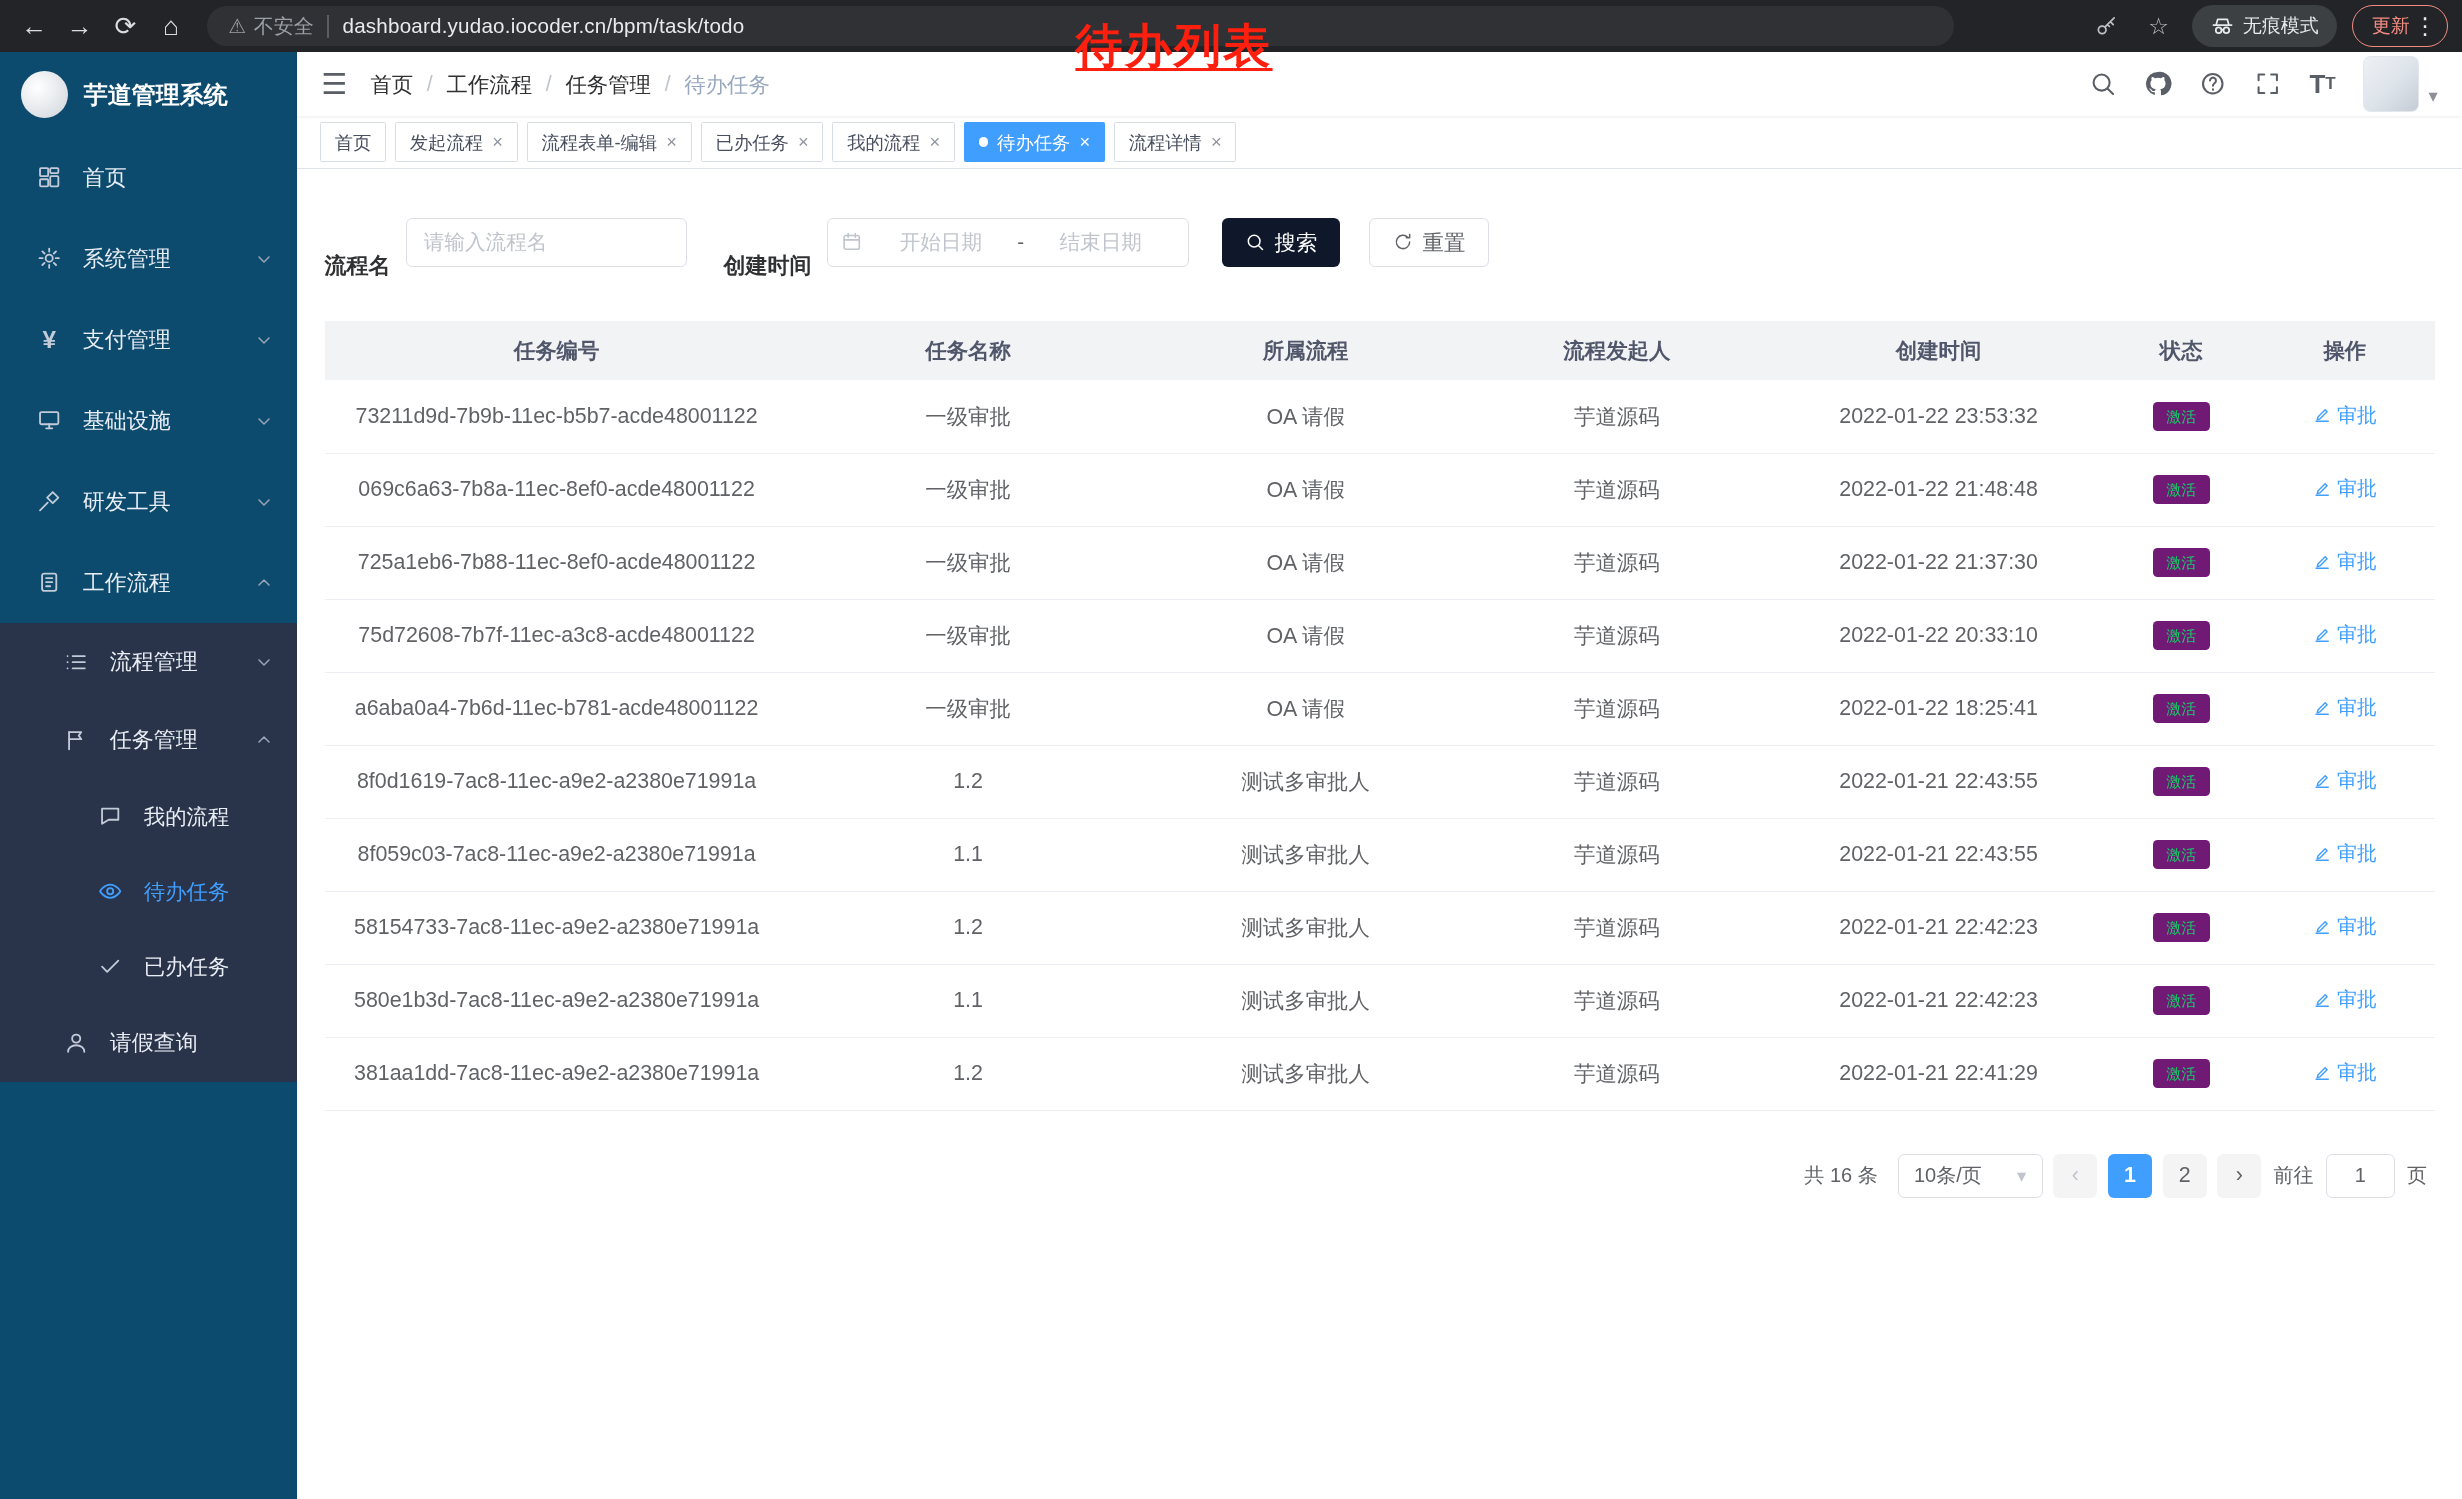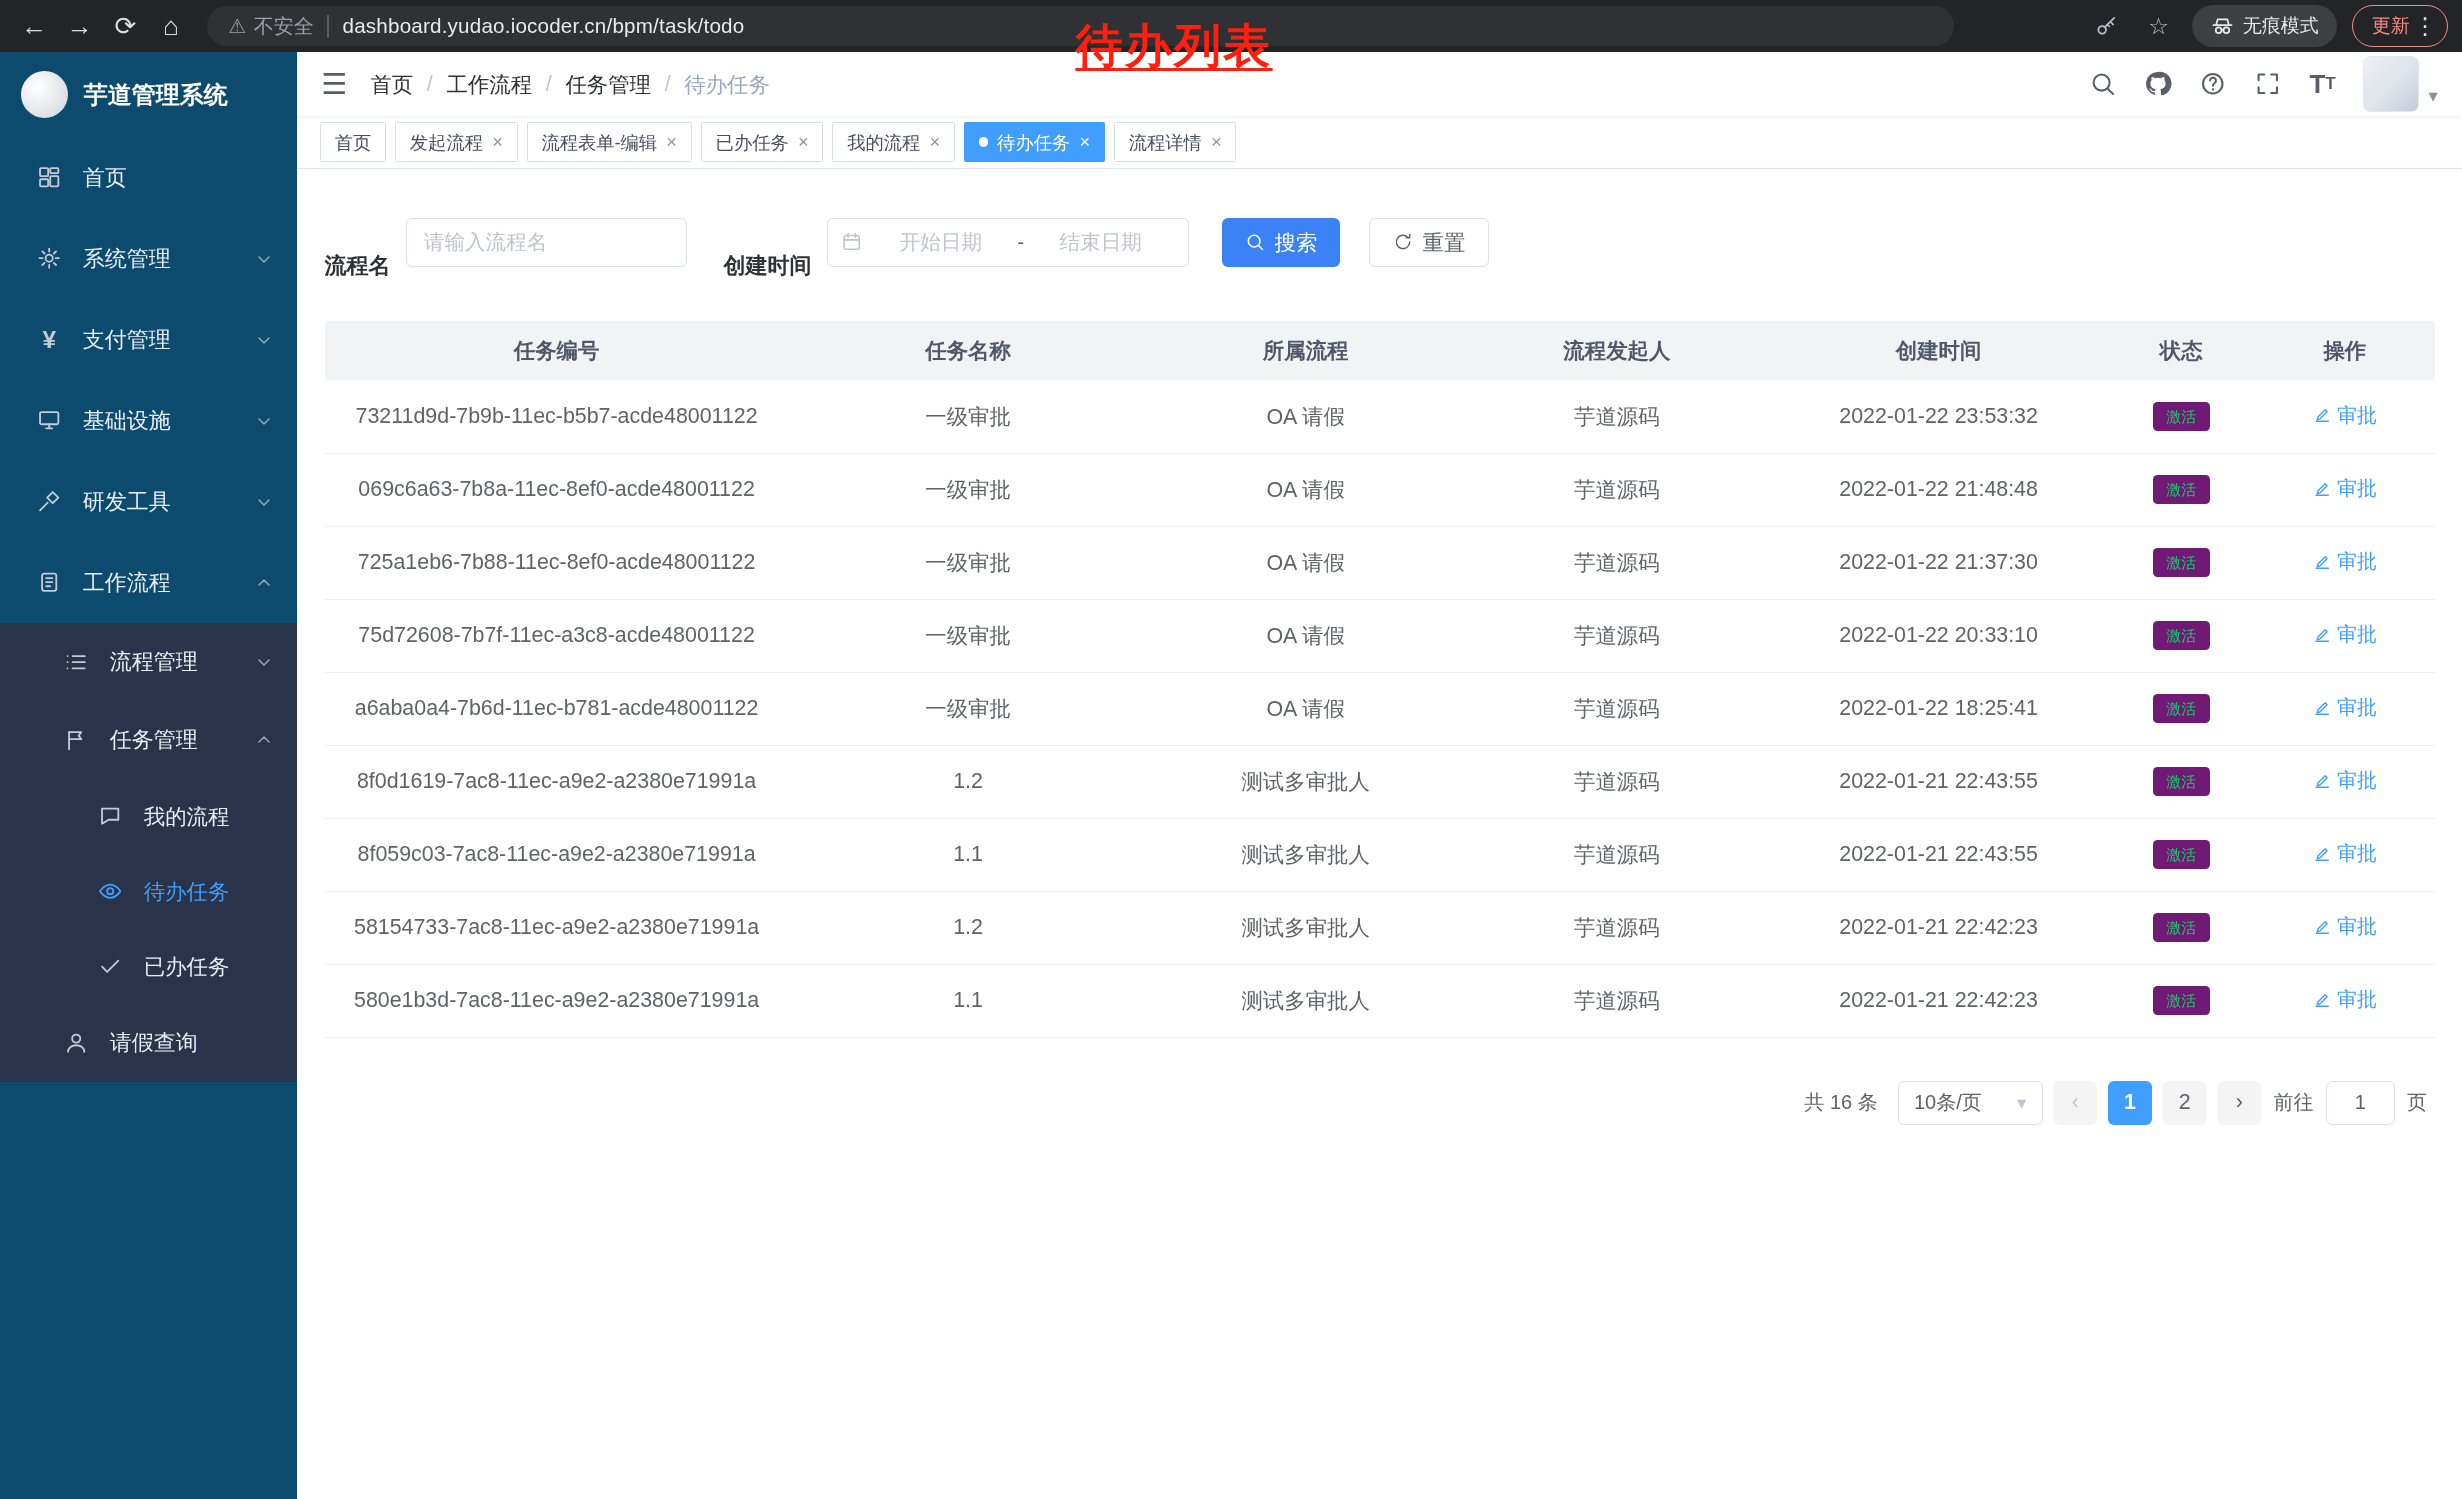--- a/index.html
+++ b/index.html
@@ -75,21 +75,21 @@
   .f-label{font-weight:bold;color:#303133;margin-top:48px;}
   .f-label.t2{margin-left:21.4px;}
   .inp{width:281px;height:49px;border:0.8px solid #dcdfe6;border-radius:6.1px;padding:0 17px;font-size:20.6px;color:#606266;outline:none;font-family:inherit;}
   .inp::placeholder{color:#c0c4cc;}
   .date-range{width:362px;height:49px;border:0.8px solid #dcdfe6;border-radius:6.1px;display:flex;align-items:center;padding:0 13.7px;font-size:20.6px;cursor:pointer;}
   .date-range .cal{display:flex;font-size:21.4px;color:#c0c4cc;margin-right:4.6px;}
   .date-range .ph{flex:1;text-align:center;color:#c0c4cc;}
   .date-range .rsep{color:#606266;padding:0 3.1px;}
   .btn{height:49px;border:none;border-radius:6.1px;display:inline-flex;align-items:center;gap:9.2px;padding:0 23px;font-size:21.4px;cursor:pointer;font-family:inherit;}
   .btn .bic{display:flex;font-size:20px;}
-  .btn.primary{background:#3b82f6;color:#fff;margin-left:18.3px;}
+  .btn.primary{background:#0f172a;color:#fff;margin-left:18.3px;}
   .btn.plain{background:#fff;color:#606266;border:0.8px solid #dcdfe6;margin-left:13.7px;}
 
   
   .tbl{width:100%;border-collapse:collapse;table-layout:fixed;margin-top:40px;}
   .tbl th{background:#f2f3f5;height:59px;font-size:21.4px;color:#50576b;font-weight:bold;text-align:center;}
   .tbl td{height:73px;text-align:center;font-size:21.4px;color:#606266;border-bottom:0.8px solid #ebeef5;overflow:hidden;white-space:nowrap;}
   .badge{display:inline-block;background:#701a75;color:#13ce66;font-size:15px;padding:6.9px 13.7px;border-radius:4.6px;line-height:1;}
   .link{color:#409eff;font-size:20px;display:inline-flex;align-items:center;gap:6.1px;cursor:pointer;}
   .link svg{font-size:18.3px;}
 
@@ -563,20 +563,35 @@
                 <td>2022-01-21 22:42:23</td>
                 <td><span class="badge">激活</span></td>
                 <td><span class="link">
                     <svg viewBox="0 0 24 24" width="1em" height="1em" fill="none" stroke="currentColor" stroke-width="1.8" stroke-linecap="round" stroke-linejoin="round">
                       <path d="M4 20h16"></path>
                       <path d="M6.5 14.5L16 5l2.5 2.5-9.5 9.5L5.5 18z"></path>
                     </svg>
                     <span>审批</span>
                   </span></td>
               </tr>
+              <tr>
+                <td>381aa1dd-7ac8-11ec-a9e2-a2380e71991a</td>
+                <td>1.2</td>
+                <td>测试多审批人</td>
+                <td>芋道源码</td>
+                <td>2022-01-21 22:41:29</td>
+                <td><span class="badge">激活</span></td>
+                <td><span class="link">
+                    <svg viewBox="0 0 24 24" width="1em" height="1em" fill="none" stroke="currentColor" stroke-width="1.8" stroke-linecap="round" stroke-linejoin="round">
+                      <path d="M4 20h16"></path>
+                      <path d="M6.5 14.5L16 5l2.5 2.5-9.5 9.5L5.5 18z"></path>
+                    </svg>
+                    <span>审批</span>
+                  </span></td>
+              </tr>
             </tbody>
         </table>
 
         <div class="pagination">
           <span class="ptotal">共 16 条</span>
           <div class="psel">
             <span>10条/页</span>
             <span class="pcaret">▾</span>
           </div>
           <span class="pbtn disabled">‹</span>

